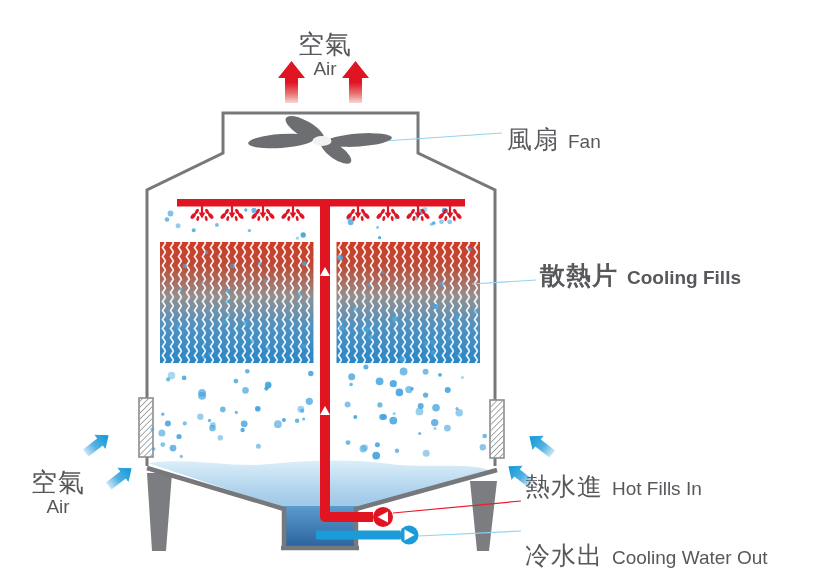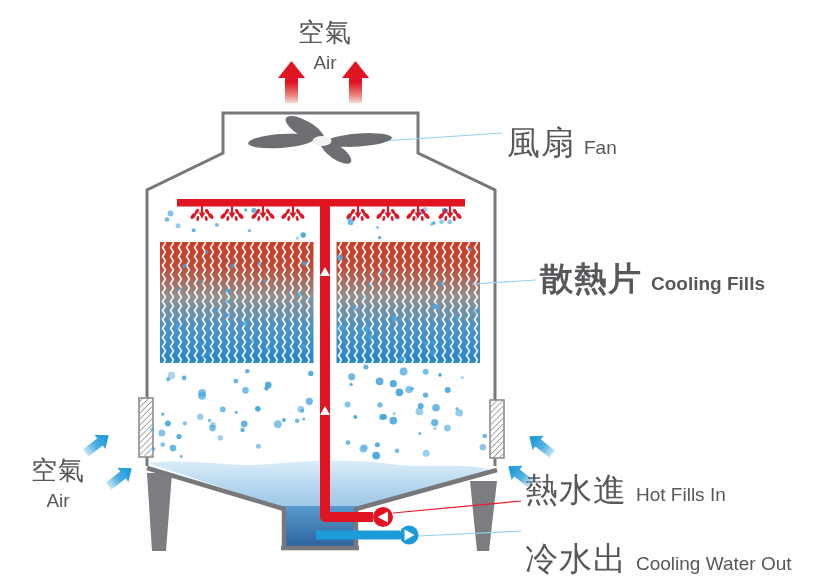--- a/index.html
+++ b/index.html
@@ -2,26 +2,26 @@
 <html style="--hot-red: #e11422; --cold-blue: #1b9cd9; --structure-gray: #77787b; --fan-gray: #6d6e71; --text-gray: #57585b; --droplet-blue: #45a5dd; --leader-blue: #93d2f0; --water-light: #dceef9; --water-deep: #2b629c; --fills-hot: #cd3b25; --fills-mid: #93908e; --fills-cold: #2a86c6;"><head>
 <meta charset="utf-8">
 <style>
   html,body{margin:0;padding:0;background:#ffffff;}
   .stage{
     position:relative;width:824px;height:584px;background:#fff;overflow:hidden;
     font-family:"Liberation Sans","DejaVu Sans",sans-serif;
   }
   .stage svg{position:absolute;left:0;top:0;}
   .label{position:absolute;color:var(--text-gray,#57585b);white-space:nowrap;}
-  .label .zh{font-size:33px;letter-spacing:1px;line-height:1.05;}
+  .label .zh{font-size:25px;letter-spacing:1px;line-height:1.05;}
   .label .en{font-size:19px;line-height:1.1;}
   .label.row{display:flex;align-items:baseline;gap:9px;}
   .label.stack{text-align:center;}
-  .label.stack .zh{font-size:26px;}
-  .label.stack .en{margin-top:7px;}
+  .label.stack .zh{font-size:26px;margin-top:12px;}
+  .label.stack .en{margin-top:1px;}
   #label-air-top{left:263px;top:19px;width:124px;}
   #label-fan{left:507px;top:126px;}
   #label-fills{left:540px;top:262px;font-weight:bold;}
   #label-air-left{left:16px;top:457px;width:84px;}
   #label-hot{left:525px;top:473px;}
   #label-cold{left:525px;top:542px;}
   
   .hotfill{fill:var(--hot-red,#e11422);}
   .hotstroke{stroke:var(--hot-red,#e11422);}
   .coldfill{fill:var(--cold-blue,#1b9cd9);}

